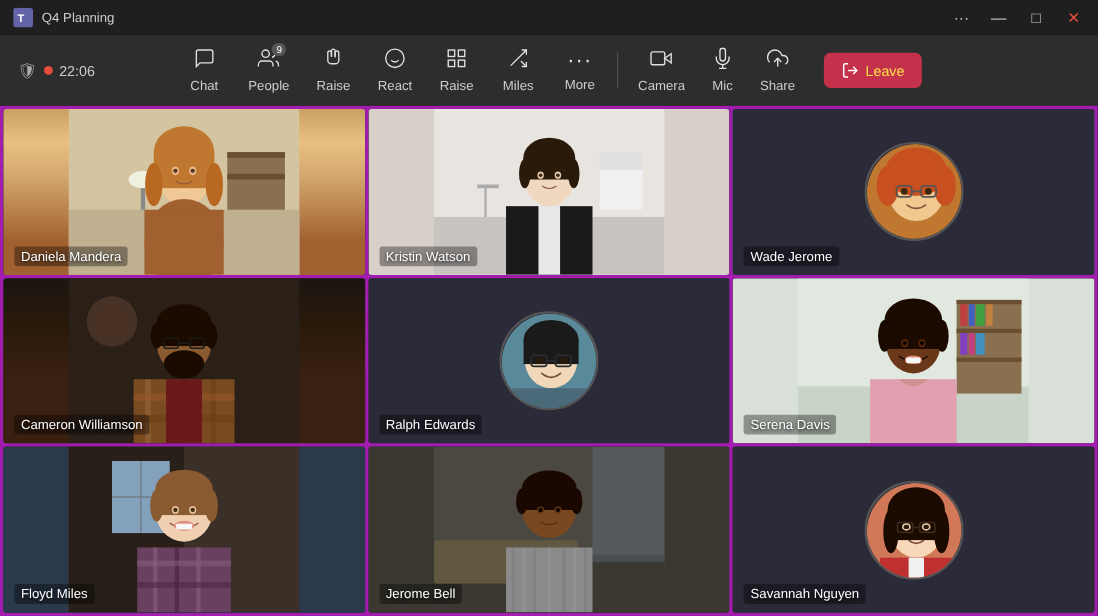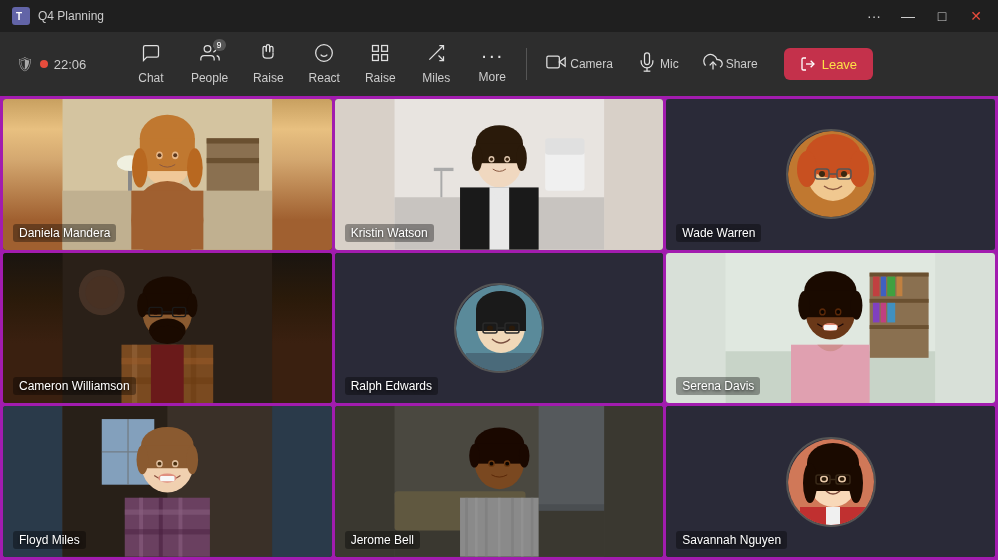--- a/index.html
+++ b/index.html
@@ -84,21 +84,21 @@
       color: #fff;
     }
     .toolbar-divider {
       width: 1px;
       height: 32px;
       background: #555;
       margin: 0 4px;
     }
     .media-btn {
       display: flex;
-      flex-direction: row;
+      flex-direction: column;
       align-items: center;
       padding: 6px 10px;
       cursor: pointer;
       border-radius: 6px;
       gap: 3px;
     }
     .leave-btn {
       background: #c4314b;
       color: #fde047;
       border: none;
@@ -446,21 +446,21 @@
             <line x1="41" y1="43" x2="49" y2="43" stroke="#555" stroke-width="1.5"></line>
 
             <circle cx="34" cy="43" r="3" fill="#3a2810"></circle>
             <circle cx="56" cy="43" r="3" fill="#3a2810"></circle>
 
             <path d="M36 55 Q45 62 54 55" stroke="#8a5840" stroke-width="1.5" fill="none"></path>
           </svg>
         </div>
       </div>
     </div>
-    <span class="participant-name">Wade Warren</span>
+    <span class="participant-name">Wade Jerome</span>
   </div>
 
   <div class="video-cell cell-cameron">
     <div class="person-photo" style="background: linear-gradient(180deg, #1a1510 0%, #2a1a0a 30%, #3a2010 60%);">
       <svg width="100%" height="100%" viewBox="0 0 320 230">
 
         <rect width="320" height="230" fill="#2a2018"></rect>
 
         <circle cx="60" cy="60" r="35" fill="#5a4030" opacity="0.6"></circle>
         <circle cx="60" cy="60" r="25" fill="#4a3020" opacity="0.4"></circle>

